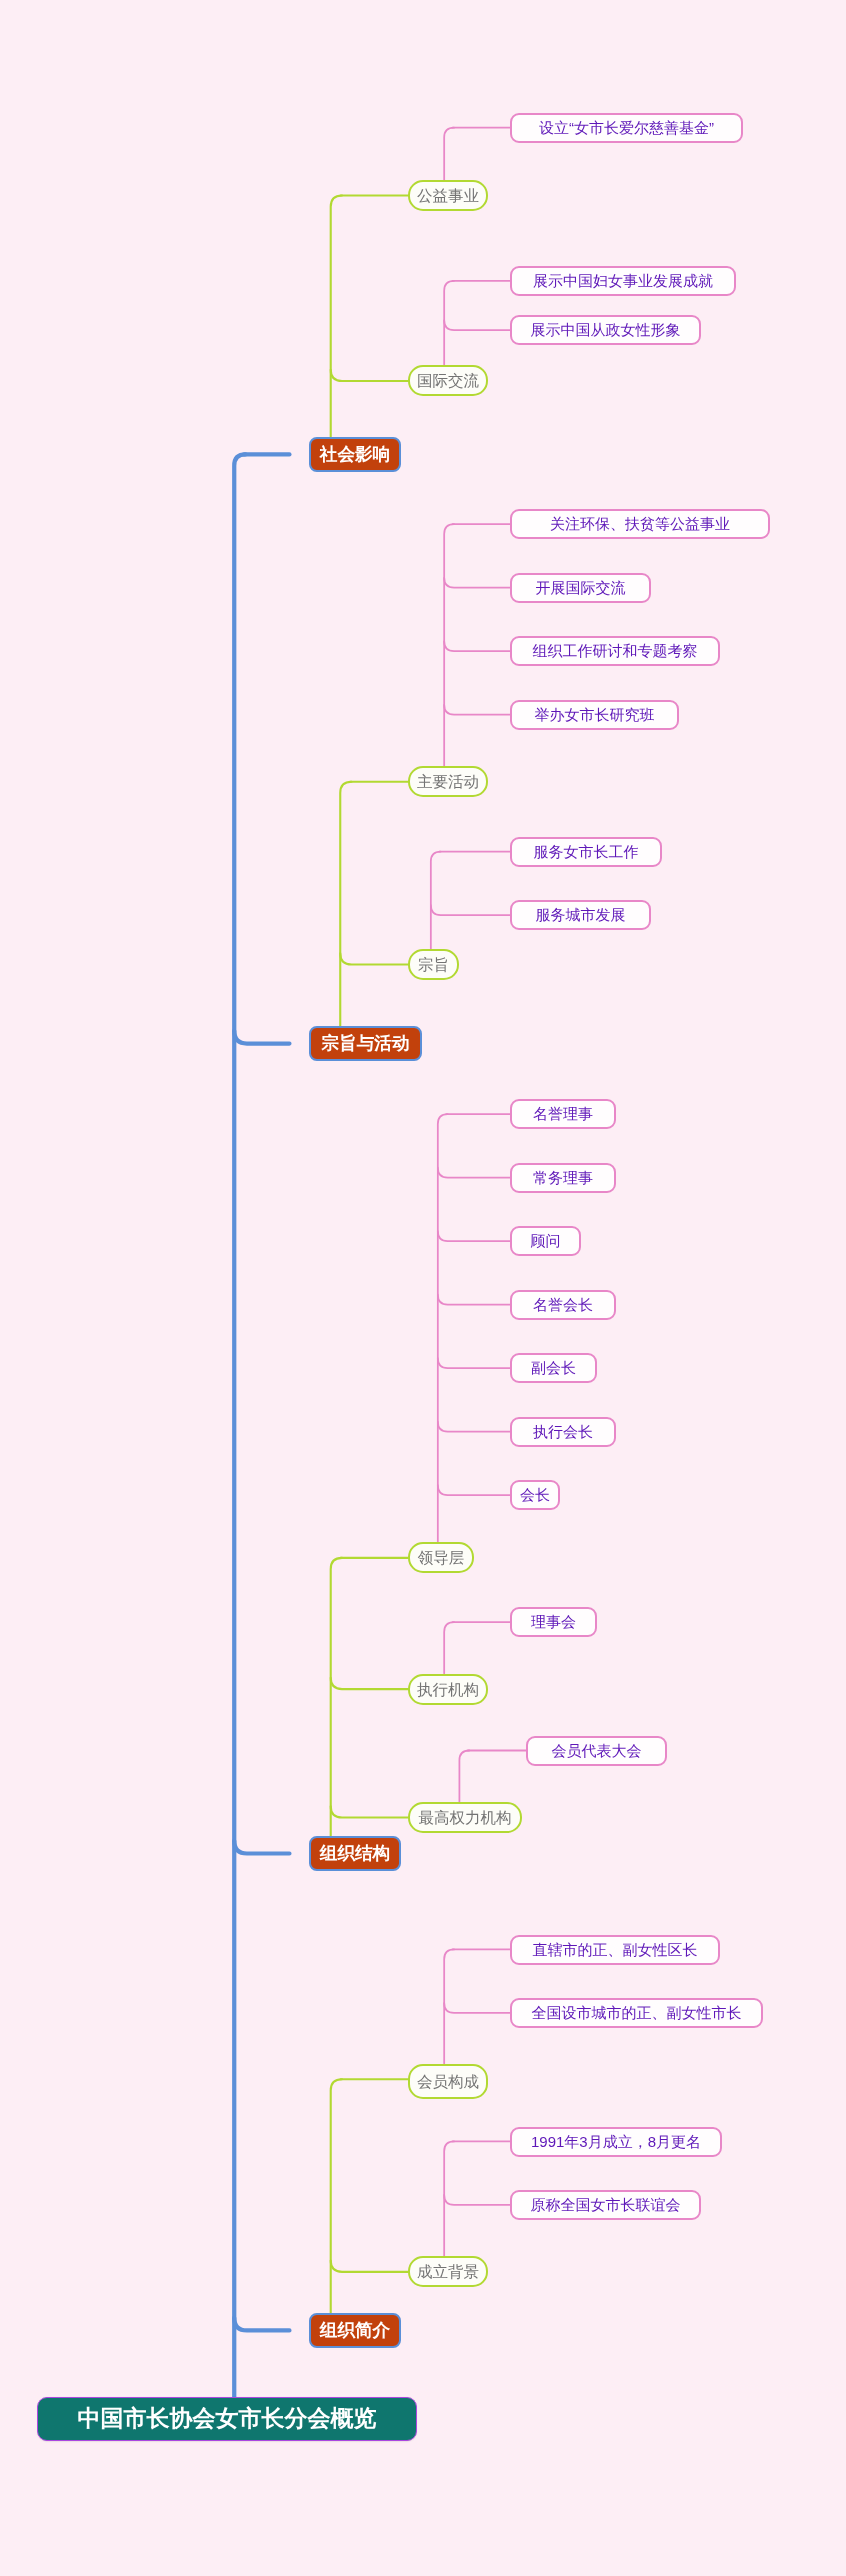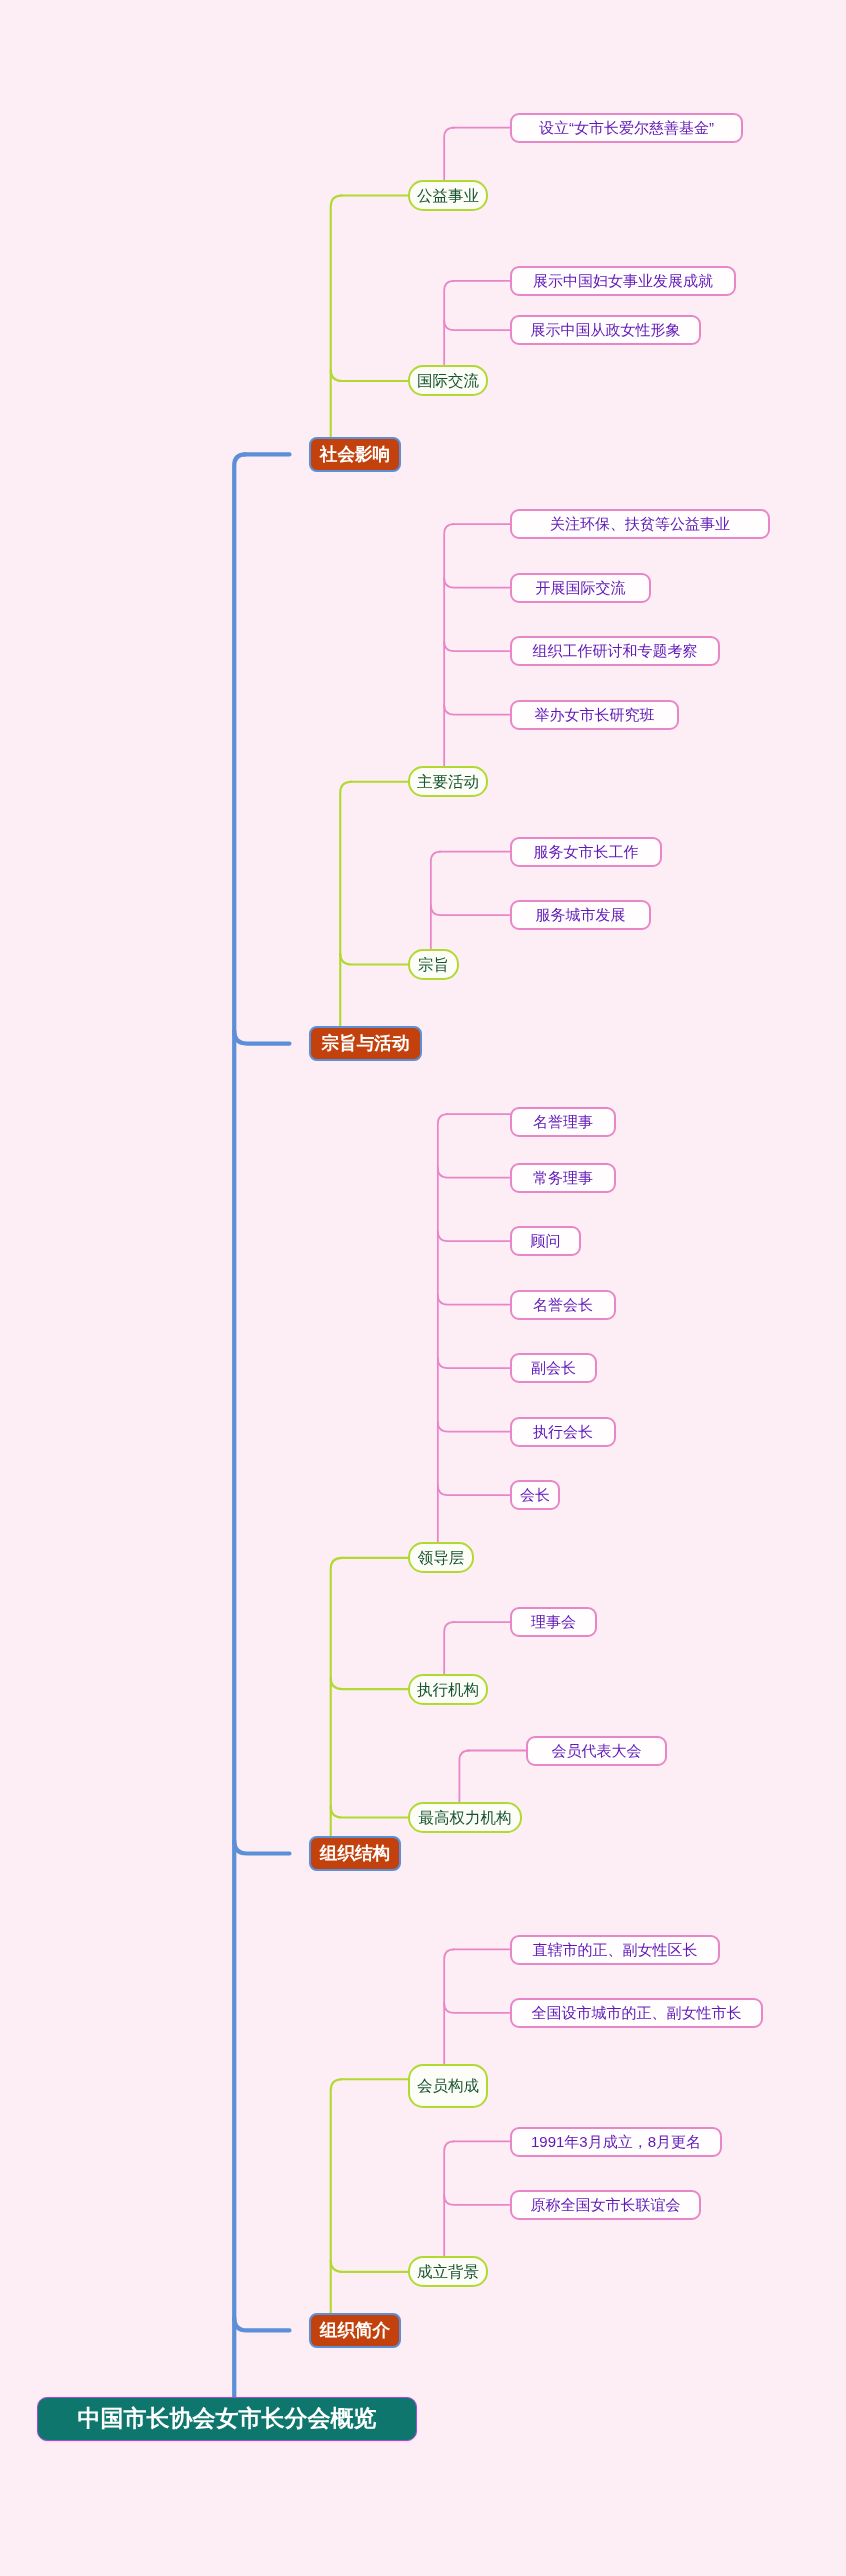--- a/index.html
+++ b/index.html
@@ -52,21 +52,21 @@
     border: 2.8px solid #5b8fd8;
     border-radius: 7.8px;
     font-size: 17.6px;
     font-weight: bold;
     padding: 0 14px;
     margin-left: 20px;
   }
   
   .n-l2 {
     background: #fdfdf8;
-    color: #14532d;
+    color: #737373;
     border: 2.1px solid #b2d932;
     border-radius: 15px;
     font-size: 15.5px;
     font-weight: normal;
     padding: 0 11.3px;
   }
   
   .n-l3 {
     background: #fffdfe;
     color: #5e17b8;
@@ -143,33 +143,33 @@
       <div class="node n-l2" style="left: 408px; top: 766px; width: 80px; height: 31px;">主要活动</div>
       <div class="node n-l3" style="left: 510px; top: 509px; width: 260px; height: 30px;">关注环保、扶贫等公益事业</div>
       <div class="node n-l3" style="left: 510px; top: 573px; width: 141px; height: 30px;">开展国际交流</div>
       <div class="node n-l3" style="left: 510px; top: 636px; width: 210px; height: 30px;">组织工作研讨和专题考察</div>
       <div class="node n-l3" style="left: 510px; top: 700px; width: 169px; height: 30px;">举办女市长研究班</div>
       <div class="node n-l2" style="left: 408px; top: 949px; width: 51px; height: 31px;">宗旨</div>
       <div class="node n-l3" style="left: 510px; top: 837px; width: 152px; height: 30px;">服务女市长工作</div>
       <div class="node n-l3" style="left: 510px; top: 900px; width: 141px; height: 30px;">服务城市发展</div>
       <div class="node n-l1" style="left: 289px; top: 1836px; width: 92px; height: 35px;">组织结构</div>
       <div class="node n-l2" style="left: 408px; top: 1542px; width: 66px; height: 31px;">领导层</div>
-      <div class="node n-l3" style="left: 510px; top: 1099px; width: 106px; height: 30px; margin-top: 8px;">名誉理事</div>
+      <div class="node n-l3" style="left: 510px; top: 1099px; width: 106px; height: 30px;">名誉理事</div>
       <div class="node n-l3" style="left: 510px; top: 1163px; width: 106px; height: 30px;">常务理事</div>
       <div class="node n-l3" style="left: 510px; top: 1226px; width: 71px; height: 30px;">顾问</div>
       <div class="node n-l3" style="left: 510px; top: 1290px; width: 106px; height: 30px;">名誉会长</div>
       <div class="node n-l3" style="left: 510px; top: 1353px; width: 87px; height: 30px;">副会长</div>
       <div class="node n-l3" style="left: 510px; top: 1417px; width: 106px; height: 30px;">执行会长</div>
       <div class="node n-l3" style="left: 510px; top: 1480px; width: 50px; height: 30px;">会长</div>
       <div class="node n-l2" style="left: 408px; top: 1674px; width: 80px; height: 31px;">执行机构</div>
       <div class="node n-l3" style="left: 510px; top: 1607px; width: 87px; height: 30px;">理事会</div>
       <div class="node n-l2" style="left: 408px; top: 1802px; width: 114px; height: 31px;">最高权力机构</div>
       <div class="node n-l3" style="left: 526px; top: 1736px; width: 141px; height: 30px;">会员代表大会</div>
       <div class="node n-l1" style="left: 289px; top: 2313px; width: 92px; height: 35px;">组织简介</div>
-      <div class="node n-l2" style="left: 408px; top: 2064px; width: 80px; height: 44px;">会员构成</div>
+      <div class="node n-l2" style="left: 408px; top: 2064px; width: 80px; height: 35px;">会员构成</div>
       <div class="node n-l3" style="left: 510px; top: 1935px; width: 210px; height: 30px;">直辖市的正、副女性区长</div>
       <div class="node n-l3" style="left: 510px; top: 1998px; width: 253px; height: 30px;">全国设市城市的正、副女性市长</div>
       <div class="node n-l2" style="left: 408px; top: 2256px; width: 80px; height: 31px;">成立背景</div>
       <div class="node n-l3" style="left: 510px; top: 2127px; width: 212px; height: 30px;">1991年3月成立，8月更名</div>
       <div class="node n-l3" style="left: 510px; top: 2190px; width: 191px; height: 30px;">原称全国女市长联谊会</div>
     </div>
 </div>
 
 
 </body></html>

